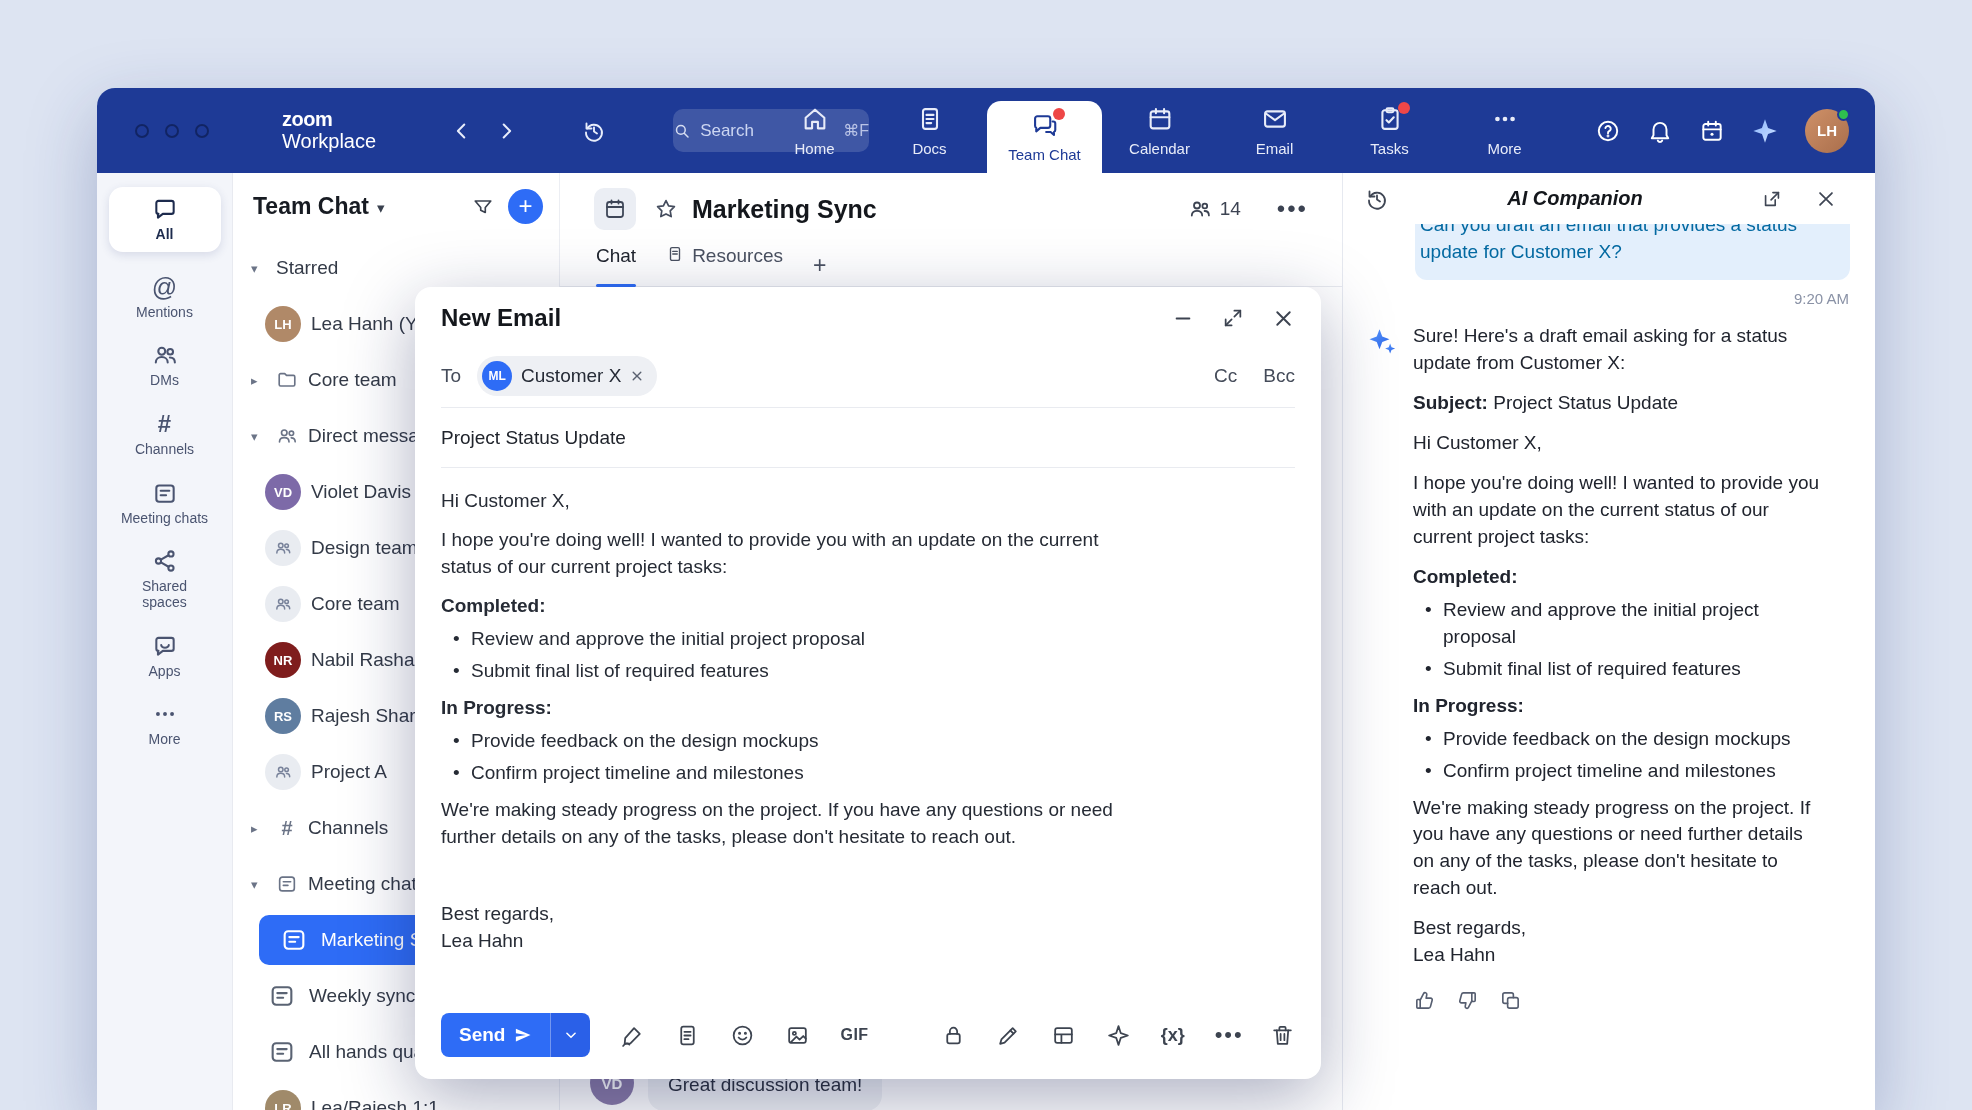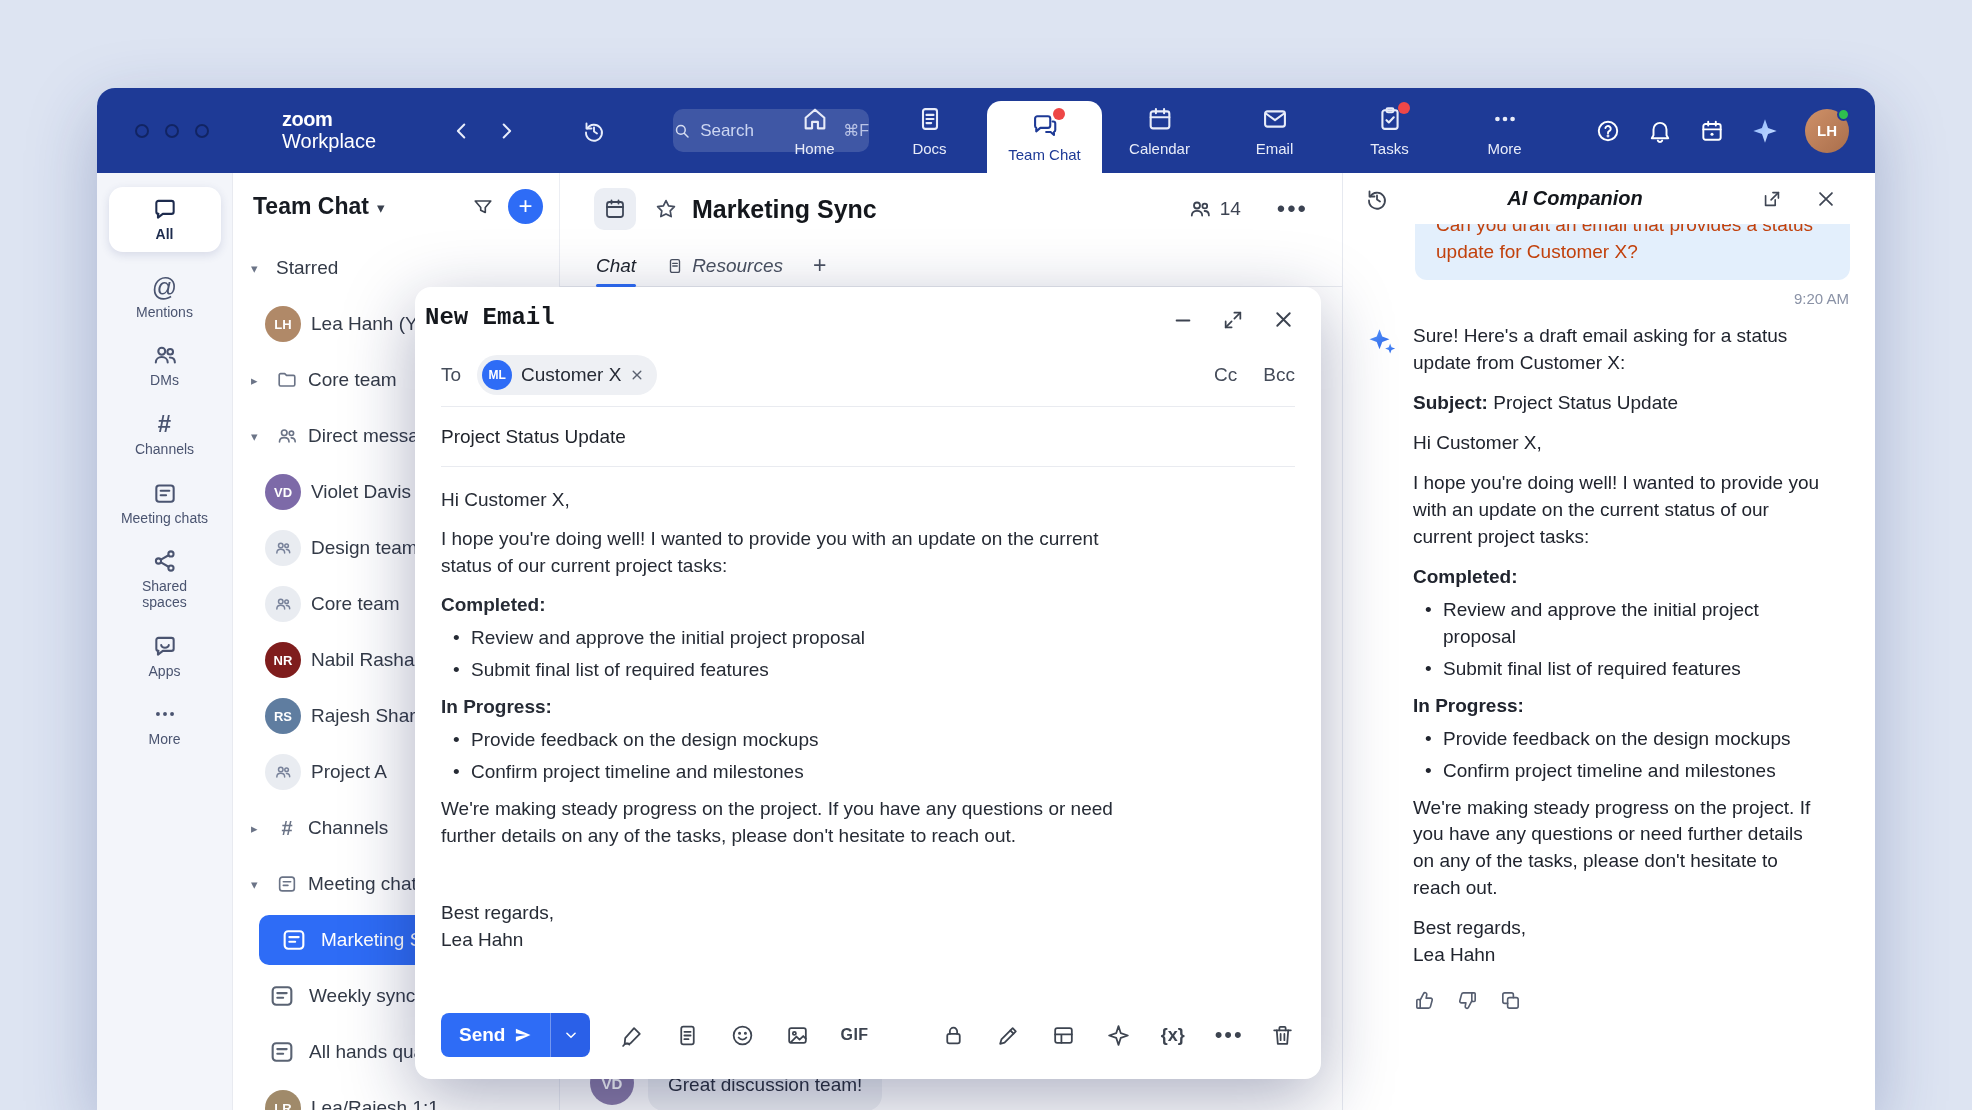--- a/index.html
+++ b/index.html
@@ -86,36 +86,36 @@
   .mh-iconbox { width:42px; height:42px; border-radius:10px; background:#ebeef4; color:#3f4758;
     display:flex; align-items:center; justify-content:center; }
   .mh-star { margin-left:18px; color:#454d5e; display:flex; }
   .mh-title { margin-left:14px; font-size:25px; font-weight:700; color:#14171c; }
   .mh-right { margin-left:auto; display:flex; align-items:center; gap:36px; color:#3c4352; }
   .mh-members { display:flex; align-items:center; gap:8px; font-size:19px; }
   .mh-dots { font-size:24px; letter-spacing:2px; color:#3c4352; }
   .tabs { height:42px; display:flex; align-items:center; gap:30px; padding-left:36px;
     border-bottom:1px solid #e8eaef; }
   .tab { font-size:19px; color:#20252e; position:relative; height:100%; display:flex;
-    align-items:center; gap:8px; cursor:pointer;font-style:italic; }
+    gap:8px; cursor:pointer; }
   .tab.active:after { content:""; position:absolute; left:0; right:0; bottom:-1px; height:3px;
     background:#2e6cf6; border-radius:2px; }
   .tab.dim { color:#4a5160; }
   .tab-plus { font-size:23px; color:#4a5160; cursor:pointer; }
   .last-msg { position:absolute; left:30px; top:888px; display:flex; gap:14px; }
   .lm-av { width:44px; height:44px; border-radius:50%; background:#8a7ba8; color:#fff;
     font-size:15px; font-weight:700; display:flex; align-items:center; justify-content:center; }
   .lm-bubble { background:#f0f2f5; border-radius:4px 16px 16px 16px; padding:13px 20px;
     font-size:19px; color:#2a303c; height:50px; }
 
   
   .modal { position:absolute; left:318px; top:199px; width:906px; height:792px; background:#fff;
     border-radius:16px; box-shadow:0 20px 70px rgba(20,30,80,.35); z-index:50;
     display:flex; flex-direction:column; }
-  .m-header { display:flex; align-items:flex-end; padding:17px 26px 12px 10px;font-family:Liberation Mono, monospace; }
+  .m-header { display:flex; align-items:center; padding:17px 26px 12px 26px; }
   .m-title { font-size:24px; font-weight:700; color:#14171c; }
   .m-ctrls { margin-left:auto; display:flex; align-items:center; gap:28px; color:#3c4350; }
   .m-row { margin:0 26px; border-bottom:1px solid #e9ebf0; display:flex; align-items:center; }
   .m-to { height:64px; }
   .m-to-label { font-size:19px; color:#454c5a; }
   .chip { margin-left:16px; background:#eef0f4; border-radius:999px; display:flex; align-items:center;
     gap:9px; padding:5px 13px 5px 5px; }
   .chip-av { width:30px; height:30px; border-radius:50%; background:#2e6cf6; color:#fff;
     font-size:12px; font-weight:700; display:flex; align-items:center; justify-content:center; }
   .chip-name { font-size:19px; color:#262b36; }
@@ -144,21 +144,21 @@
   .tdots { font-size:22px; letter-spacing:2px; }
   .trash { margin-left:auto; color:#3d4450; }
   .t-ic { cursor:pointer; display:flex; }
 
   
   .ai { width:533px; background:#fff; border-left:1px solid #e6e9f0; display:flex; flex-direction:column; }
   .ai-header { height:51px; display:flex; align-items:center; padding:0 38px 0 22px; gap:14px; color:#3f4654;font-style:italic; }
   .ai-title { flex:1; text-align:center; font-size:20px; font-weight:700; color:#14171c; }
   .ai-scroll { flex:1; overflow:hidden; padding:0 26px 0 24px; position:relative; }
   .user-bubble { margin-left:48px; margin-top:-26px; width:435px; background:#e3effc;
-    border-radius:12px; padding:14px 21px; font-size:19px; line-height:1.42; color:#c2410c; }
+    border-radius:12px; padding:14px 5px; font-size:19px; line-height:1.42; color:#0369a1; }
   .ai-time { text-align:right; font-size:15px; color:#8a92a6; margin-top:10px; }
   .ai-msg { display:flex; margin-top:16px; gap:16px; }
   .ai-spark { flex:none; margin-top:3px; }
   .ai-body { width:415px; font-size:19px; line-height:1.42; color:#20242e; }
   .ai-body p { margin-bottom:13px; }
   .ai-body .hd { font-weight:700; margin-bottom:6px; }
   .feedback { display:flex; gap:20px; margin-top:20px; color:#565e70; }
 
   svg { display:block; }
 </style>

